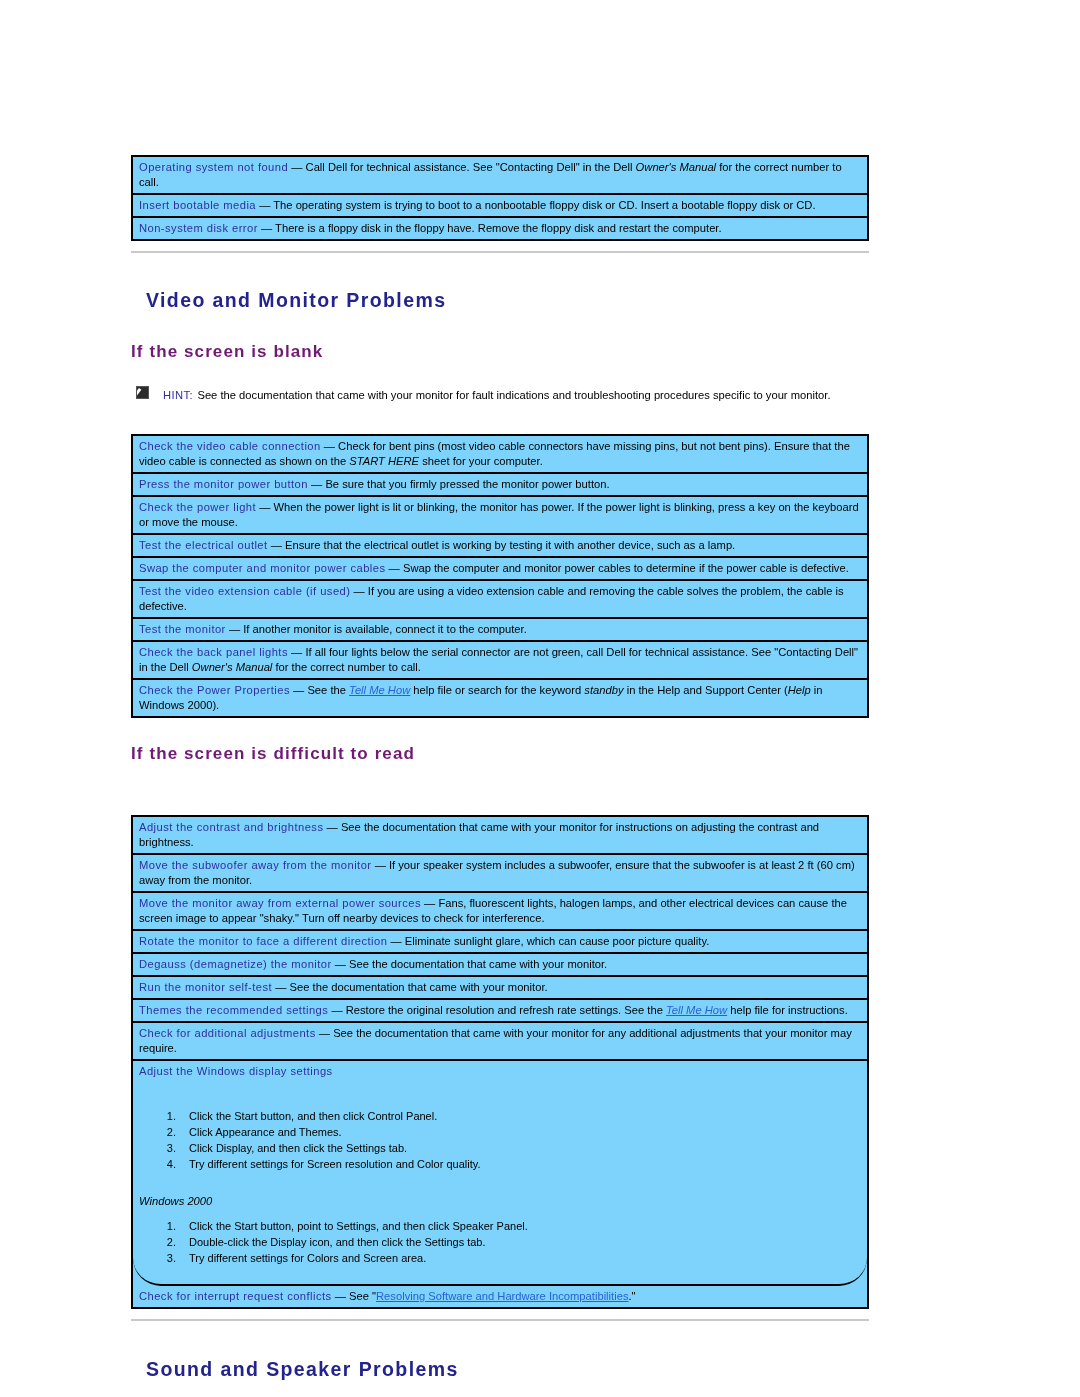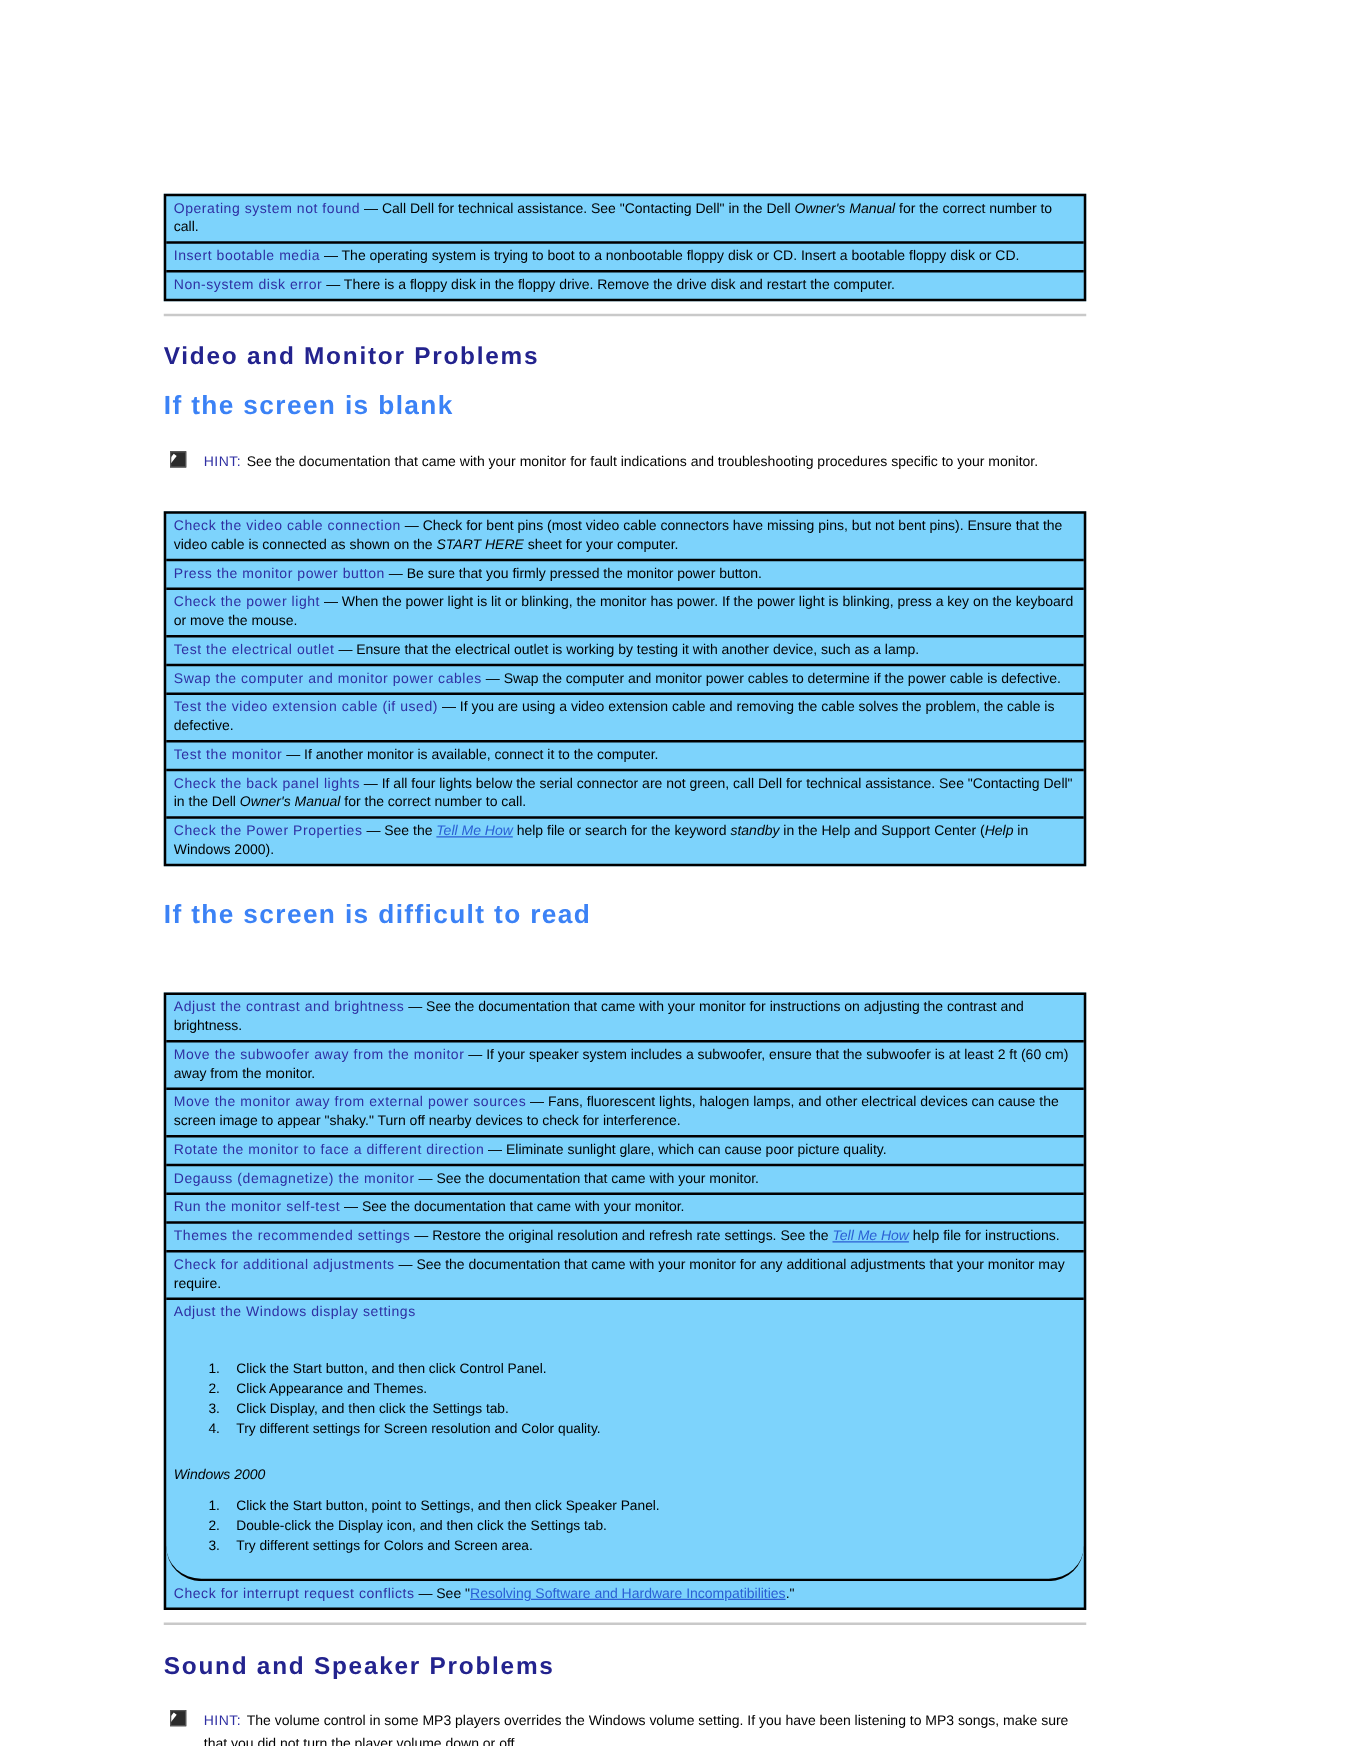--- a/index.html
+++ b/index.html
@@ -57,28 +57,28 @@
     text-decoration: underline;
   }
   a.doclink.ital { font-style: italic; }
 
   
   h1.sec-title {
     font-size: 19.5px;
     font-weight: bold;
     color: #23238E;
     letter-spacing: 1.4px;
-    margin: 0;
+    margin: 15px;
     padding: 0;
     line-height: 1.1;
   }
   h2.sub-title {
-    font-size: 21px;
+    font-size: 17px;
     font-weight: bold;
-    color: #3b82f6;
+    color: #701a75;
     letter-spacing: 1.1px;
     margin: 0;
     padding: 0;
     line-height: 1.1;
   }
 
   
   .hr-gray {
     height: 2px;
     background: #c9c9c9;
@@ -152,21 +152,21 @@
 
     <div style="height:155px;"></div>
     <div class="tip-table" id="top-table">
         <div class="tip-row">
           <p><span class="term">Operating system not found</span><span class="dash"> — </span><span>Call Dell for technical assistance. See "Contacting Dell" in the Dell </span><span class="ital">Owner's Manual</span><span> for the correct number to call.</span></p>
         </div>
         <div class="tip-row">
           <p><span class="term">Insert bootable media</span><span class="dash"> — </span><span>The operating system is trying to boot to a nonbootable floppy disk or CD. Insert a bootable floppy disk or CD.</span></p>
         </div>
         <div class="tip-row">
-          <p><span class="term">Non-system disk error</span><span class="dash"> — </span><span>There is a floppy disk in the floppy drive. Remove the drive disk and restart the computer.</span></p>
+          <p><span class="term">Non-system disk error</span><span class="dash"> — </span><span>There is a floppy disk in the floppy have. Remove the floppy disk and restart the computer.</span></p>
         </div>
       </div>
 
     <div style="height:10px;"></div>
     <hr class="hr-gray">
 
     <div style="height:22px;"></div>
     <h1 class="sec-title">Video and Monitor Problems</h1>
 
     <div style="height:17px;"></div>

